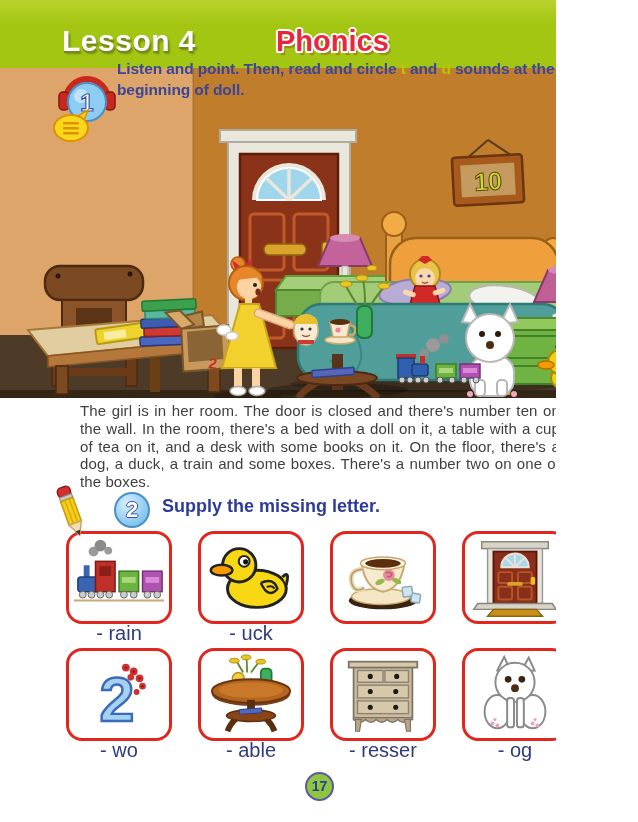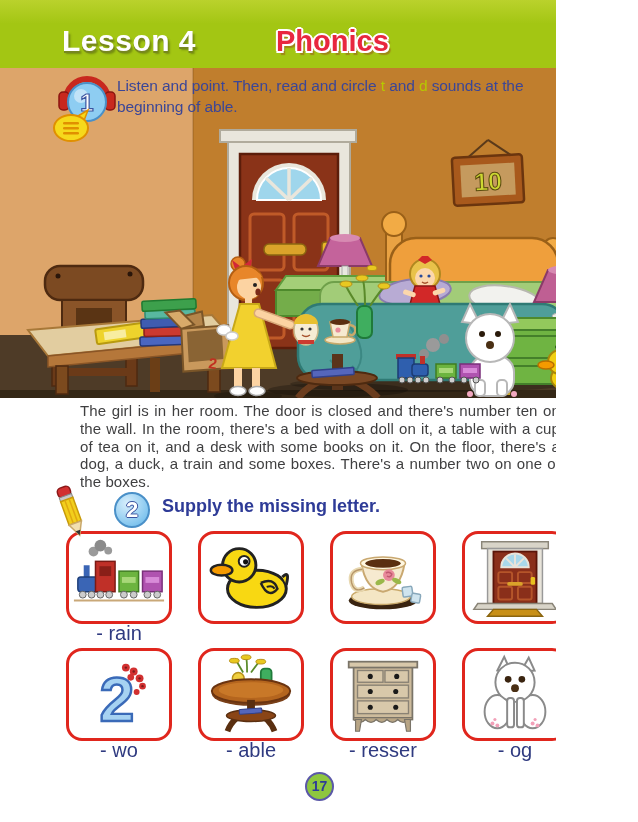--- a/index.html
+++ b/index.html
@@ -12,22 +12,22 @@
           letter-spacing:.5px;
           text-shadow:0 2px 0 #77871f, 2px 3px 2px rgba(60,70,10,.45);}
   .subject{position:absolute;left:276px;top:25px;font-size:29px;font-weight:bold;color:#e8273f;
           text-shadow:2px 0 0 #fff,-2px 0 0 #fff,0 2px 0 #fff,0 -2px 0 #fff,
                       1.5px 1.5px 0 #fff,-1.5px -1.5px 0 #fff,1.5px -1.5px 0 #fff,-1.5px 1.5px 0 #fff,
                       3px 4px 1px rgba(150,20,30,.35);}
   
   .scene{position:absolute;left:0;top:68px;width:638px;height:330px;}
   
   .act1-icon{position:absolute;left:46px;top:66px;z-index:6;}
-  .instruction{position:absolute;left:117px;top:75px;width:470px;z-index:6;
-          font-size:15.5px;font-weight:normal;color:#3b4697;line-height:21px;letter-spacing:-.1px;}
+  .instruction{position:absolute;left:117px;top:58px;width:470px;z-index:6;
+          font-size:15.5px;font-weight:bold;color:#3b4697;line-height:21px;letter-spacing:-.1px;}
   .instruction .hl{color:#b7c800;}
   .paragraph{position:absolute;left:80px;top:402px;width:480px;font-size:15px;line-height:17.8px;
           color:#3f3f40;text-align:justify;letter-spacing:.1px;}
   .act2-pencil{position:absolute;left:44px;top:484px;z-index:2;}
   .num-circle{position:absolute;width:36px;height:36px;border-radius:50%;
           background:radial-gradient(circle at 35% 30%,#d9effc,#7fc4ee 75%);
           border:2px solid #4a90c8;box-sizing:border-box;text-align:center;line-height:31px;
           font-size:22px;font-weight:bold;color:#fff;
           text-shadow:1px 0 0 #3a54a0,-1px 0 0 #3a54a0,0 1px 0 #3a54a0,0 -1px 0 #3a54a0;}
   .act2-title{position:absolute;left:162px;top:496px;font-size:18px;font-weight:bold;color:#2e3b97;}
@@ -285,21 +285,21 @@
     <text x="41" y="45" text-anchor="middle" font-size="24" font-weight="bold" fill="#fff" stroke="#3a54a0" stroke-width="1.2">1</text>
     <g>
       <polygon points="32,50 42,44 36,60" fill="#f6d91c" stroke="#e09000" stroke-width="1.5"></polygon>
       <ellipse cx="25" cy="62" rx="17" ry="13" fill="#f6d91c" stroke="#e09000" stroke-width="2"></ellipse>
       <rect x="17" y="56" width="16" height="2.6" rx="1.3" fill="#e09000"></rect>
       <rect x="17" y="61" width="16" height="2.6" rx="1.3" fill="#e09000"></rect>
       <rect x="17" y="66" width="16" height="2.6" rx="1.3" fill="#e09000"></rect>
     </g>
   </svg>
 
-  <div class="instruction"><span>Listen and point. Then, read and circle </span><span class="hl">t</span><span> and </span><span class="hl">d</span><span> sounds at the</span><br><span>beginning of able.</span></div>
+  <div class="instruction"><span>Listen and point. Then, read and circle </span><span class="hl">t</span><span> and </span><span class="hl">d</span><span> sounds at the</span><br><span>beginning of doll.</span></div>
 
   <div class="paragraph">The girl is in her room. The door is closed and there's number ten on the wall. In the room, there's a bed with a doll on it, a table with a cup of tea on it, and a desk with some books on it. On the floor, there's a dog, a duck, a train and some boxes. There's a number two on one of the boxes.</div>
 
   <svg class="act2-pencil" width="56" height="54" viewBox="0 0 56 54">
     <g transform="rotate(-20 26 26)">
       <rect x="20" y="2" width="13" height="10" rx="4" fill="#d23030" stroke="#8a1818" stroke-width="1.5"></rect>
       <rect x="20" y="11" width="13" height="5" fill="#c9c9c9" stroke="#888" stroke-width="1"></rect>
       <rect x="20" y="15" width="13" height="25" fill="#f2cf1c" stroke="#c89a0a" stroke-width="1.5"></rect>
       <line x1="24.5" y1="15" x2="24.5" y2="40" stroke="#e0a810" stroke-width="1.5"></line>
       <line x1="29" y1="15" x2="29" y2="40" stroke="#e0a810" stroke-width="1.5"></line>
@@ -378,20 +378,21 @@
         <rect x="33" y="50" width="14" height="13" rx="2"></rect>
         <rect x="53" y="50" width="14" height="13" rx="2"></rect>
       </g>
       <rect x="42" y="45" width="16" height="4" rx="2" fill="#daa32a"></rect>
       <rect x="66" y="40" width="4.5" height="8" rx="1.5" fill="#e8c020"></rect>
       <polygon points="12,67 88,67 92,73 8,73" fill="#d8d4c8" stroke="#8a8578" stroke-width="1.5"></polygon>
       <polygon points="28,73 72,73 78,80 22,80" fill="#c89018" stroke="#8a6510" stroke-width="1.5"></polygon>
     </svg>
   </div>
   <div class="card-label" style="left:66px;top:622px;">- rain</div>
+  <div class="card-label" style="left:198px;top:622px;">- uck</div>
   <div class="card-label" style="left:462px;top:622px;margin-top:48px;">- oor</div>
 
   <div class="card" style="left:66px;top:648px;">
     <svg width="98" height="82" viewBox="0 0 100 82">
       <text x="48" y="68" text-anchor="middle" font-size="64" font-weight="bold" fill="#a6d2f2" stroke="#3a6ab8" stroke-width="2.5">2</text>
       <g fill="#d23030">
         <circle cx="57" cy="13" r="4"></circle>
           <circle cx="65" cy="17" r="4"></circle>
           <circle cx="71" cy="24" r="4"></circle>
         <circle cx="62" cy="23" r="3.4"></circle>

